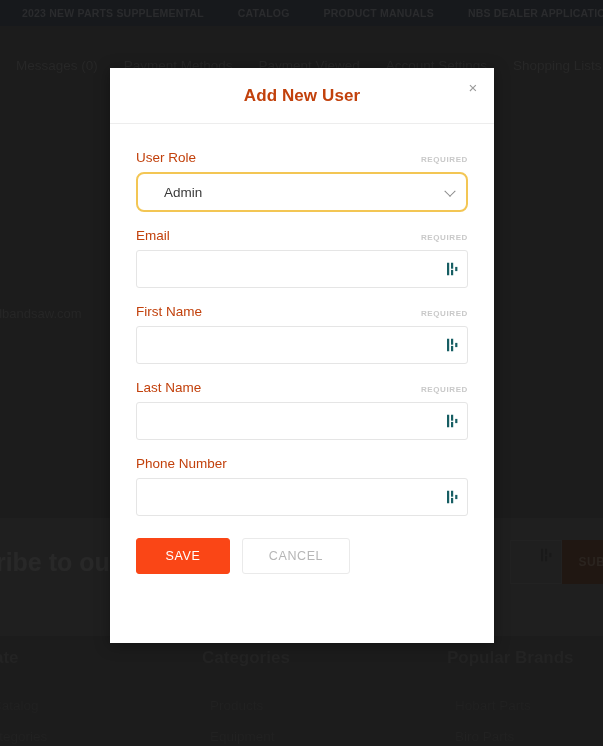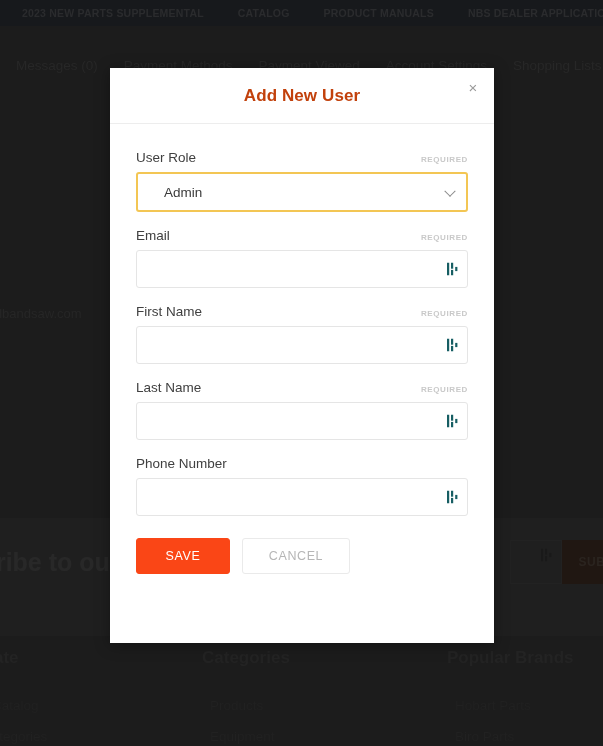--- a/index.html
+++ b/index.html
@@ -110,42 +110,42 @@
     font-family: "Liberation Sans", sans-serif;
   }
 
   .modal-body { padding: 26px 26px 0 26px; }
 
   .field { margin-bottom: 16px; position: relative; }
   .field-labelrow {
     display: flex; align-items: baseline; justify-content: space-between;
     margin-bottom: 7px;
   }
-  .field-label { font-size: 13.5px; color: #404040; }
+  .field-label { font-size: 13.5px; color: #c2410c; }
   .field-required {
     font-size: 8px; color: #c9c9c9; letter-spacing: 0.6px;
     text-transform: uppercase; font-weight: bold; margin-left: 18px;
   }
 
   .input-wrap { position: relative; }
   .text-input {
     width: 100%; height: 38px;
     border: 1px solid #e5e5e5;
     border-radius: 3px;
     background: #fff;
     padding: 0 34px 0 12px;
     font-size: 13.5px;
     color: #333;
     font-family: "Liberation Sans", sans-serif;
     outline: none;
   }
   .select-input {
     width: 100%; height: 40px;
     border: 2px solid #f3c654;
-    border-radius: 3px;
+    border-radius: 8px;
     background: #fff;
     padding: 0 32px 0 26px;
     font-size: 13.5px;
     color: #3a3a3a;
     font-family: "Liberation Sans", sans-serif;
     outline: none;
     appearance: none;
     -webkit-appearance: none;
   }
   .chev {

